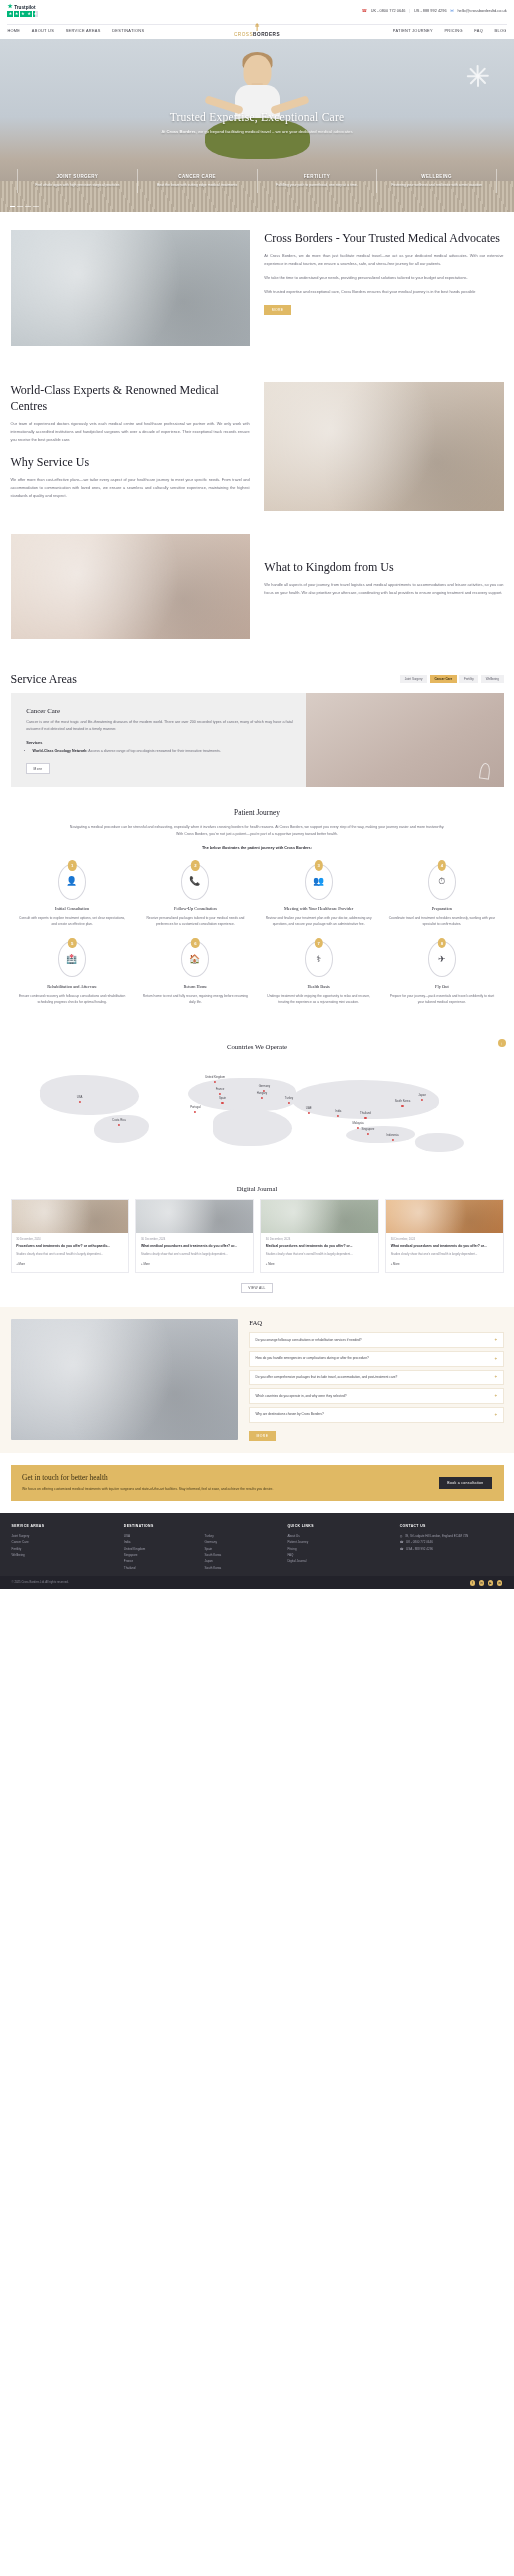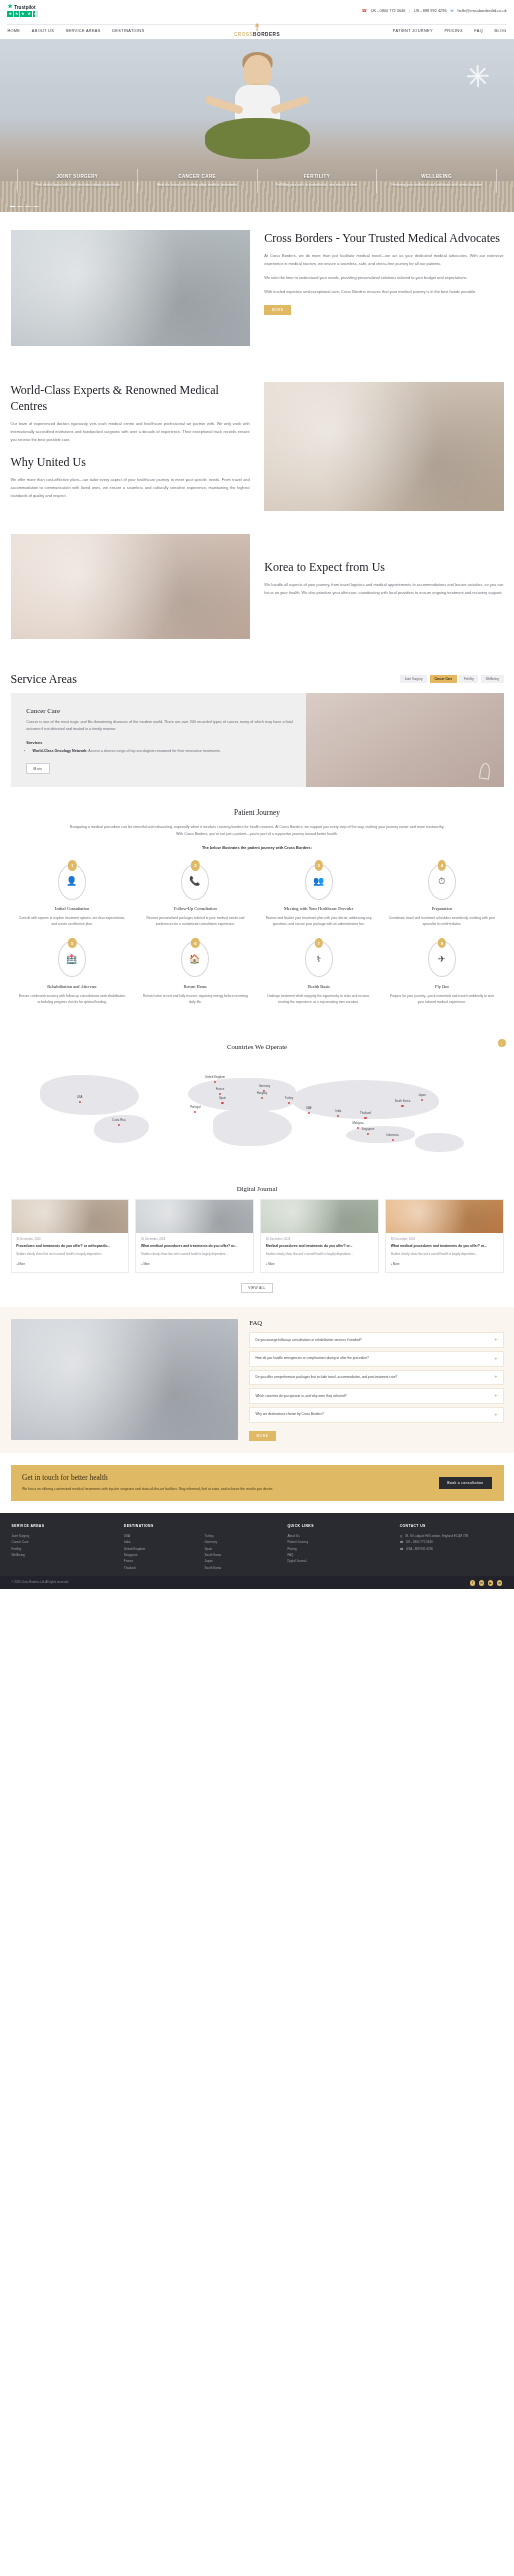--- a/index.html
+++ b/index.html
@@ -198,20 +198,24 @@
     <div class="hair"></div>
       <div class="hd"></div>
       <div class="neck"></div>
     <div class="torso"></div>
       <div class="legs"></div>
     <div class="arm l"></div>
       <div class="arm r"></div>
   </div>
   <div class="sand"></div>
 
+  <div class="hero-txt">
+    <h1>Trusted Expertise, Exceptional Care</h1>
+    <p><span>At </span><b>Cross Borders</b><span>, we go beyond facilitating medical travel – we are your dedicated medical advocates</span></p>
+  </div>
 
   <div class="hero-cards">
     <div class="hcard">
       <h4>JOINT SURGERY</h4>
       <p>Feel whole again with high precision surgical practices</p>
     </div>
     <div class="hcard">
       <h4>CANCER CARE</h4>
       <p>Beat the beast with cutting edge medical treatments</p>
     </div>
@@ -243,34 +247,34 @@
     <p class="body">We take the time to understand your needs, providing personalized solutions tailored to your budget and expectations.</p>
     <p class="body">With trusted expertise and exceptional care, Cross Borders ensures that your medical journey is in the best hands possible</p>
     <div style="margin-top:7.4px"><button class="btn-gold">MORE</button></div>
   </div>
 </section>
 
 <section class="row">
   <div class="col">
     <h2 class="sec">World-Class Experts &amp; Renowned Medical Centres</h2>
     <p class="body">Our team of experienced doctors rigorously vets each medical centre and healthcare professional we partner with. We only work with internationally accredited institutions and handpicked surgeons with over a decade of experience. Their exceptional track records ensure you receive the best possible care.</p>
-    <h2 class="sec" style="margin-top:9.5px">Why United Us</h2>
+    <h2 class="sec" style="margin-top:9.5px">Why Service Us</h2>
     <p class="body">We offer more than cost-effective plans—we tailor every aspect of your healthcare journey to meet your specific needs. From travel and accommodation to communication with loved ones, we ensure a seamless and culturally sensitive experience, maintaining the highest standards of quality and respect.</p>
   </div>
   <div class="col">
     <div class="ph" style="height:129px;background:linear-gradient(140deg,#e6ded4,#d2c4b6 55%,#b9a896)"></div>
   </div>
 </section>
 
 <section class="row" style="padding-top:5.3px">
   <div class="col">
     <div class="ph" style="height:105px;background:linear-gradient(140deg,#eadfd6,#dbc9bd 55%,#c4ad9f)"></div>
   </div>
   <div class="col" style="padding-top:25px">
-    <h2 class="sec">Korea to Expect from Us</h2>
+    <h2 class="sec">What to Kingdom from Us</h2>
     <p class="body">We handle all aspects of your journey, from travel logistics and medical appointments to accommodations and leisure activities, so you can focus on your health. We also prioritize your aftercare, coordinating with local providers to ensure ongoing treatment and recovery support.</p>
   </div>
 </section>
 
 <section class="svc">
   <div class="svc-head">
     <h2 class="sec">Service Areas</h2>
     <div class="tabs">
       <div class="tab">Joint Surgery</div>
       <div class="tab active">Cancer Care</div>

